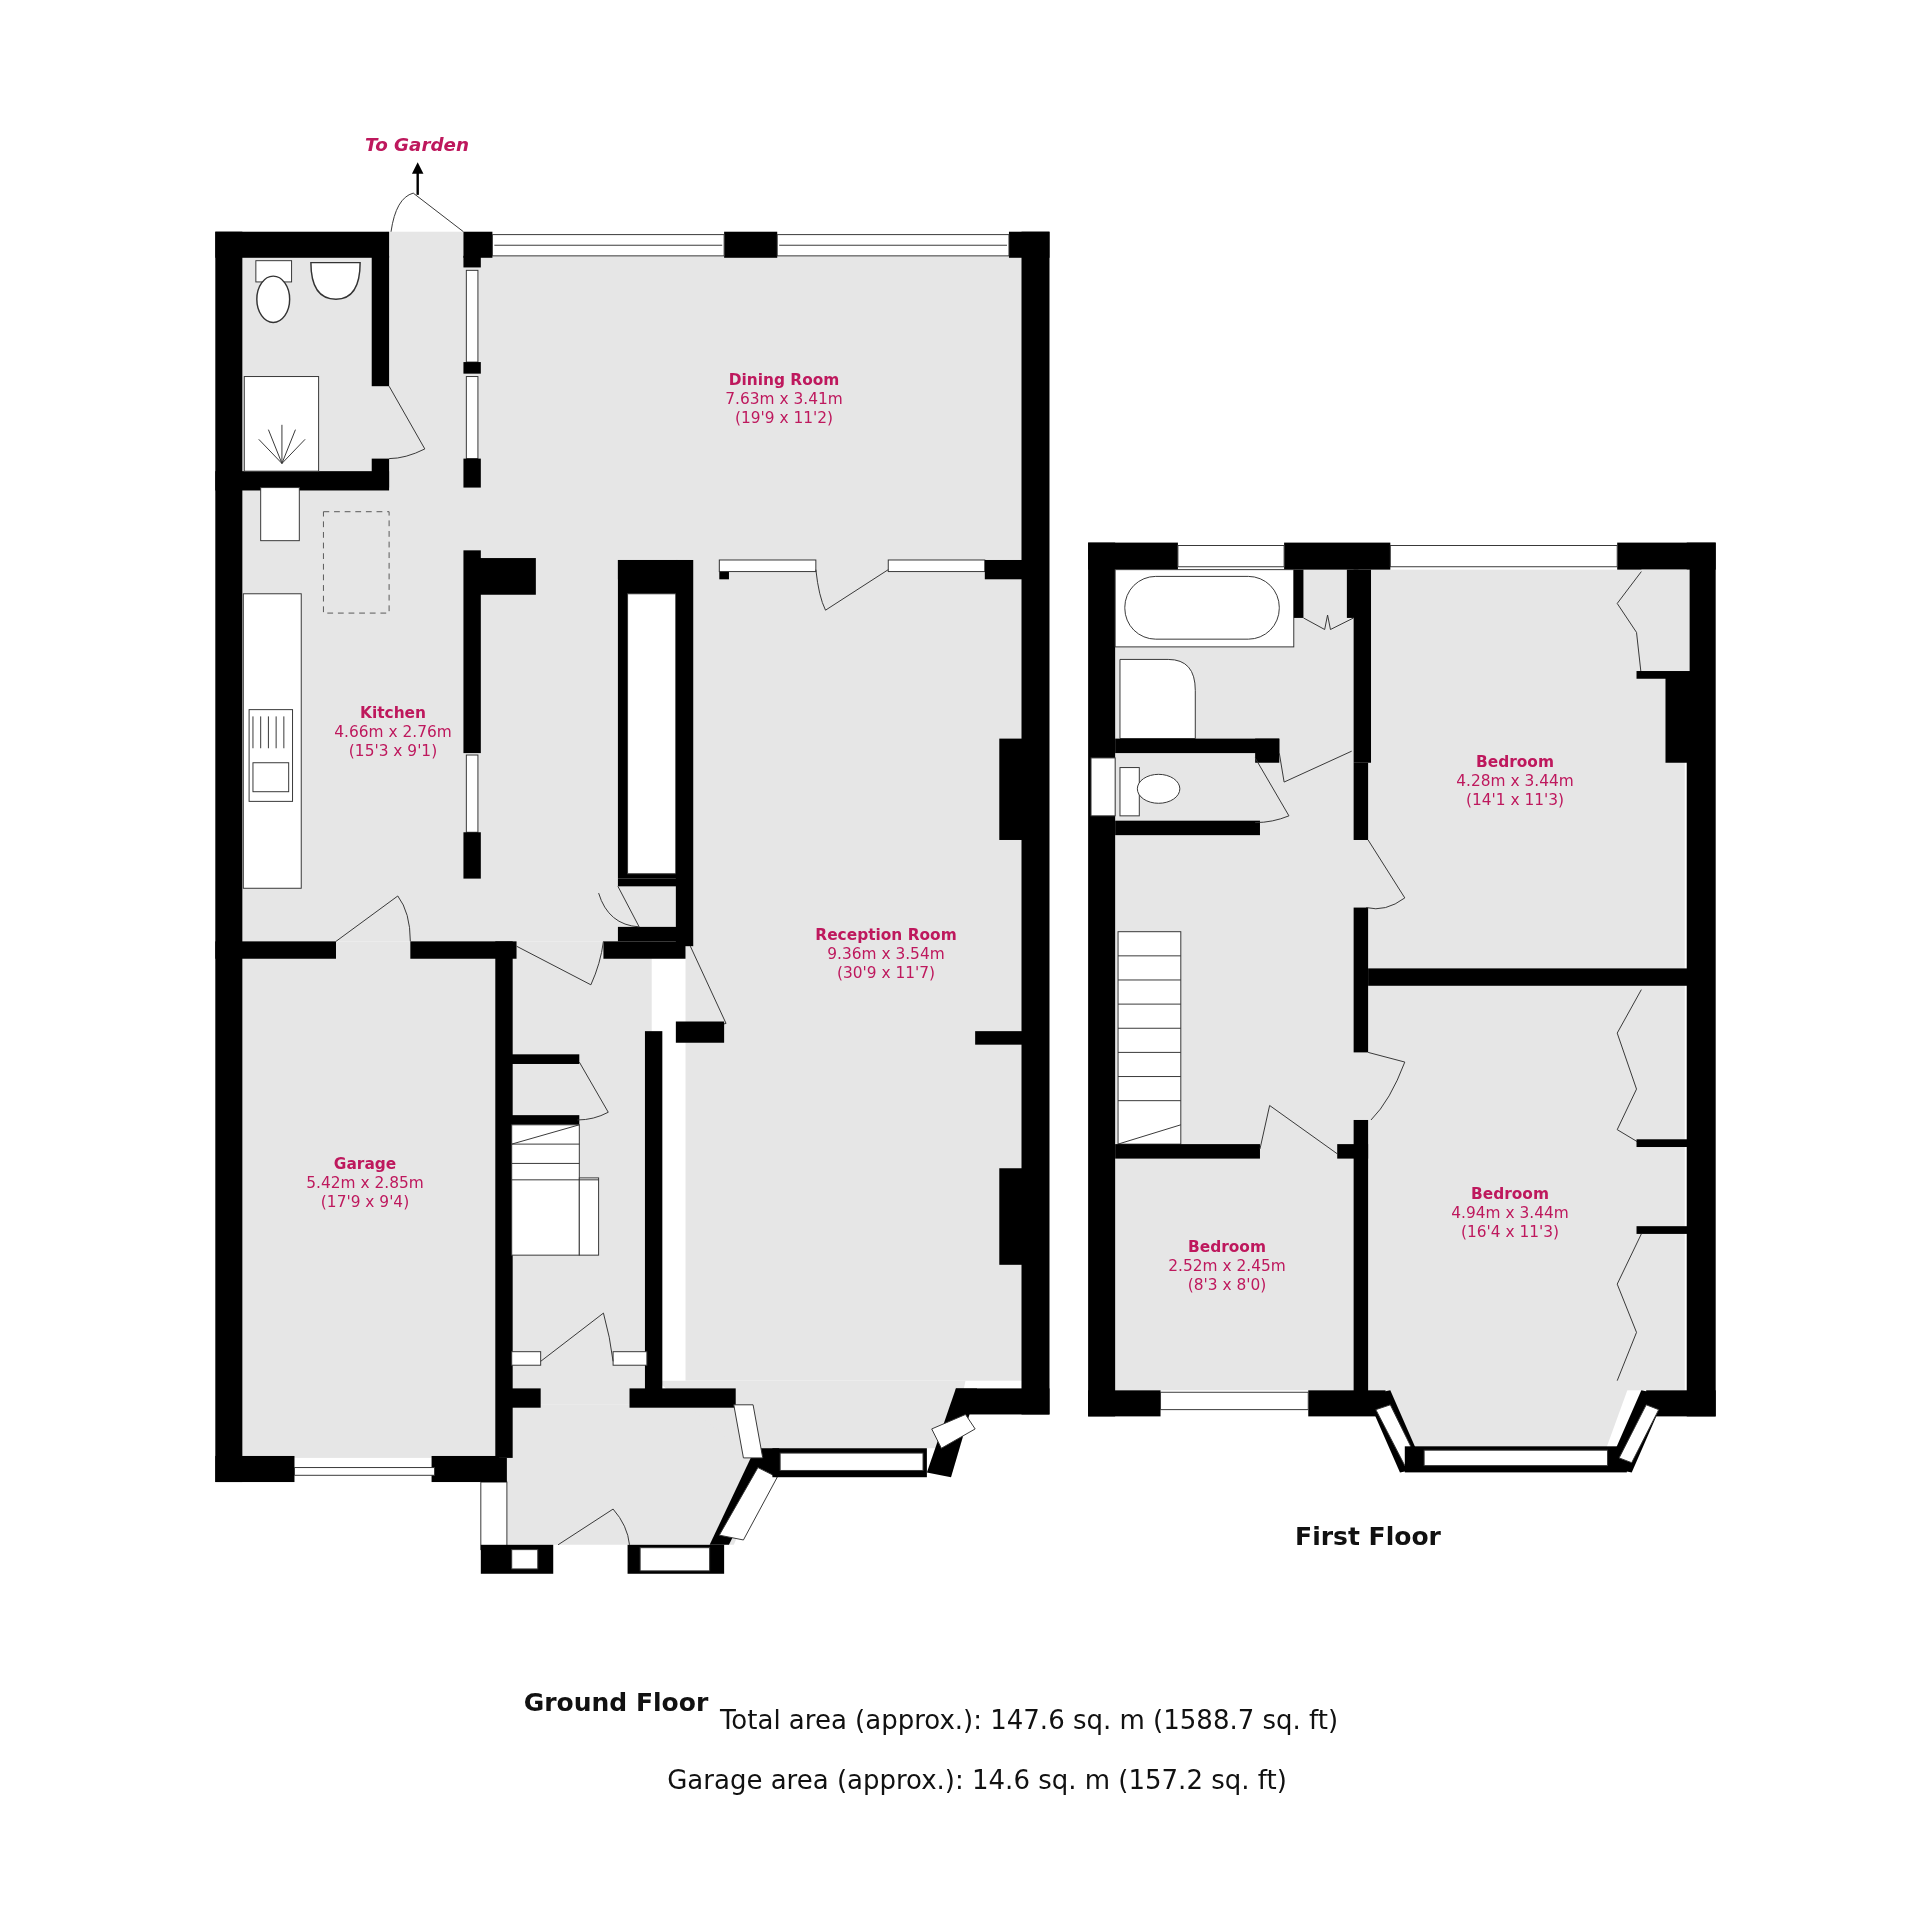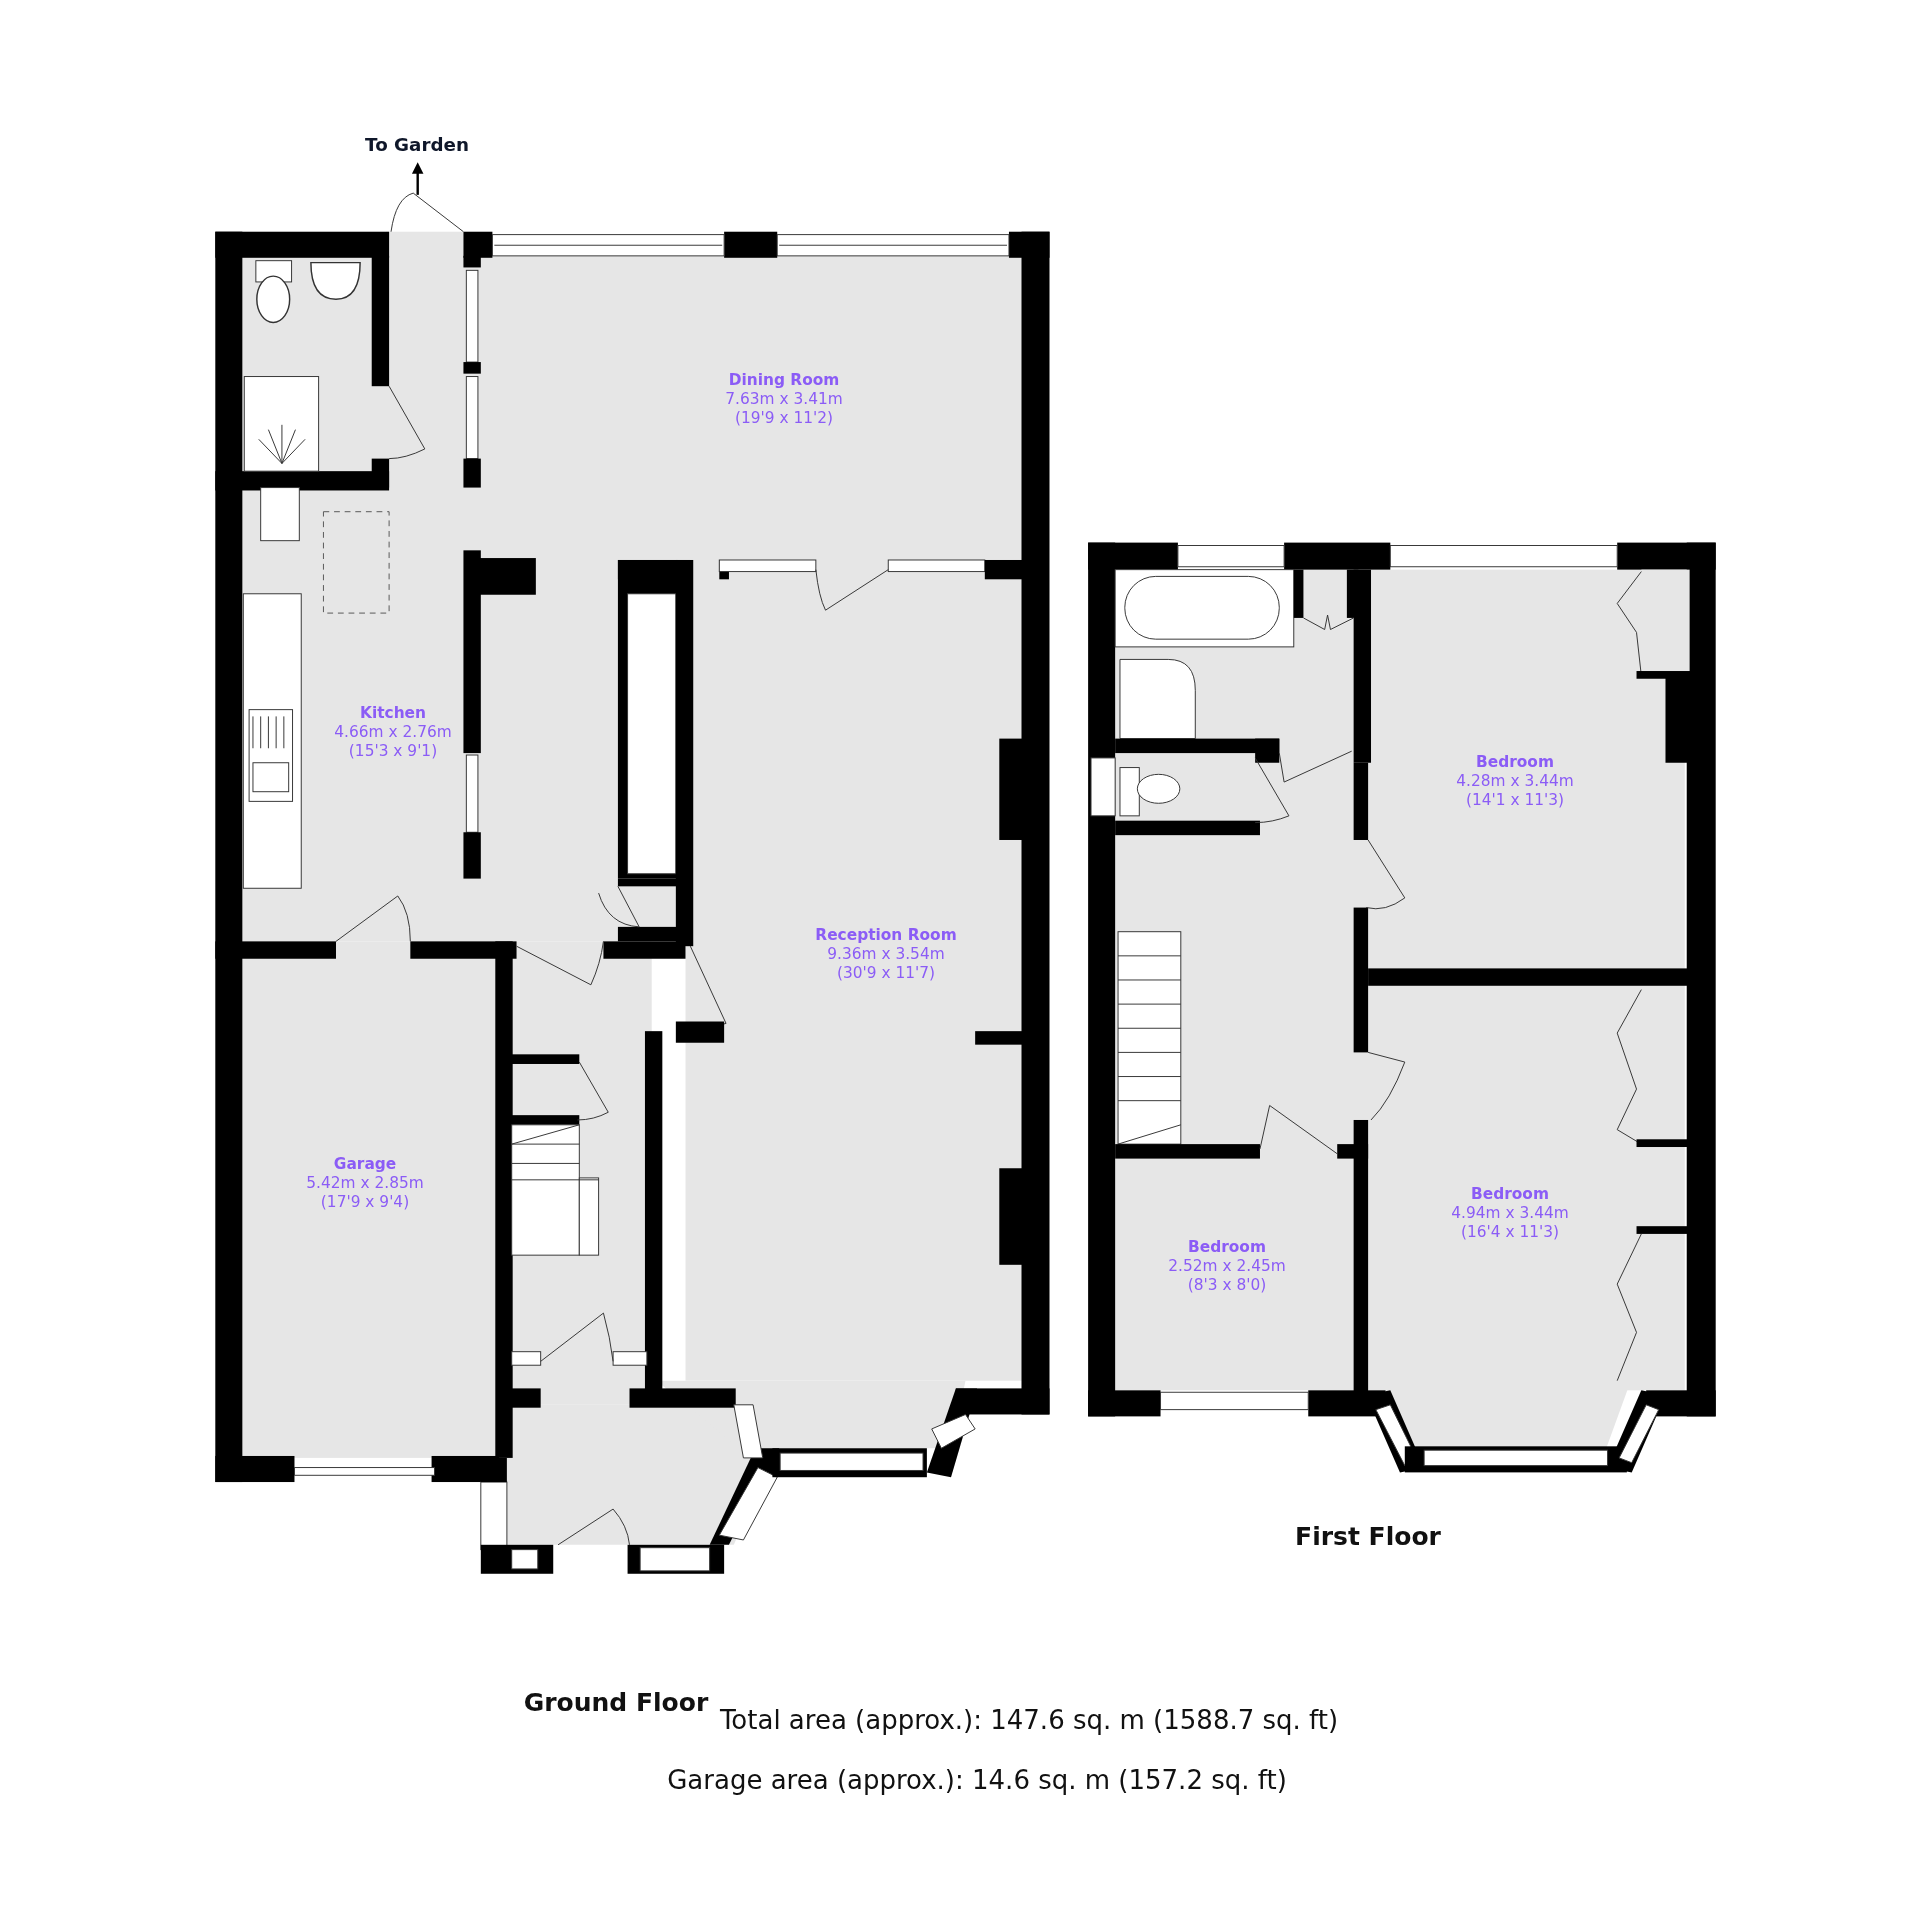--- a/index.html
+++ b/index.html
@@ -1,22 +1,22 @@
 <!DOCTYPE html>
 <html><head>
 <meta charset="utf-8">
 <style>
   html, body { margin:0; padding:0; background:#ffffff; }
   body { width:1931px; height:1931px; position:relative; overflow:hidden; font-family:"DejaVu Sans", sans-serif; }
   svg#plan { position:absolute; left:0; top:0; }
-  .label { position:absolute; text-align:center; color:#8b5cf6; line-height:1.22; transform:translateX(-50%); white-space:nowrap; }
+  .label { position:absolute; text-align:center; color:#be185d; line-height:1.22; transform:translateX(-50%); white-space:nowrap; }
   .label .name { font-weight:bold; font-size:15.4px; }
   .label .dim { font-size:15.4px; }
   .floor-title { position:absolute; font-weight:bold; font-size:25px; color:#111; transform:translateX(-50%); white-space:nowrap; }
-  .garden { position:absolute; font-weight:bold; font-size:18.3px; color:#0f172a; transform:translateX(-50%); white-space:nowrap; }
+  .garden { position:absolute; font-weight:bold; font-size:18.3px; color:#be185d; transform:translateX(-50%); white-space:nowrap;font-style:italic; }
   .area { position:absolute; font-size:26px; color:#111; transform:translateX(-50%); white-space:nowrap; }
 </style>
 </head>
 <body>
 
 <svg id="plan" width="1931" height="1931" viewBox="0 0 2000 2000">
 
   <g>
 
     <rect x="250" y="265" width="810" height="335" fill="#e6e6e6"></rect>

